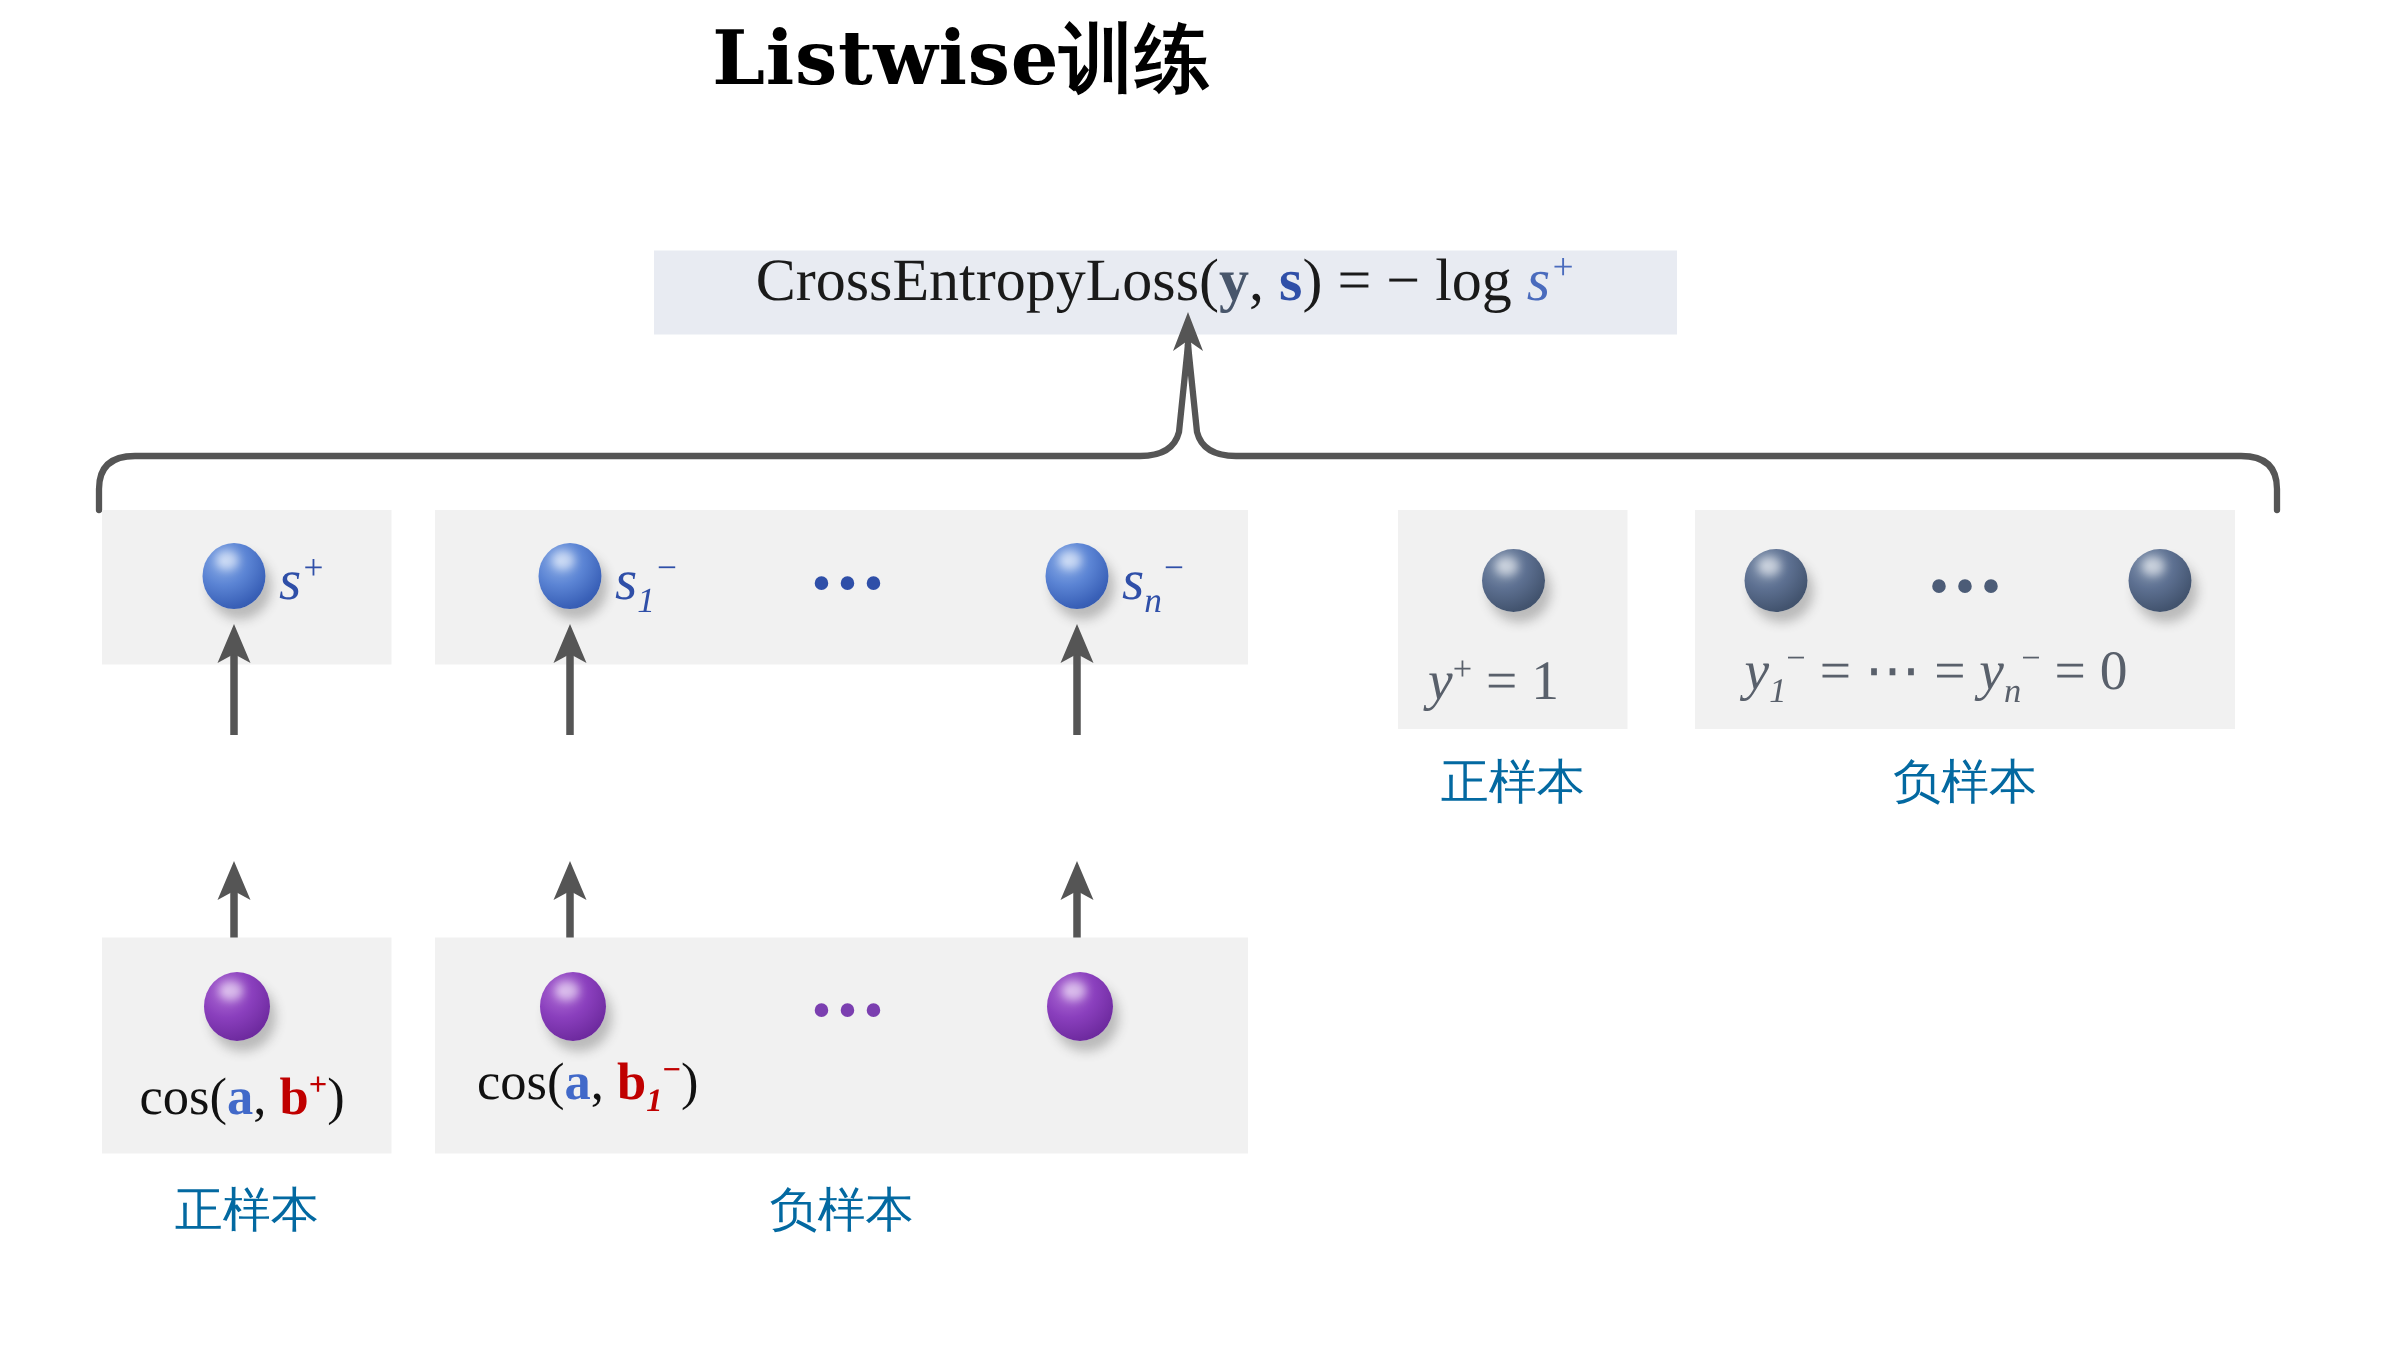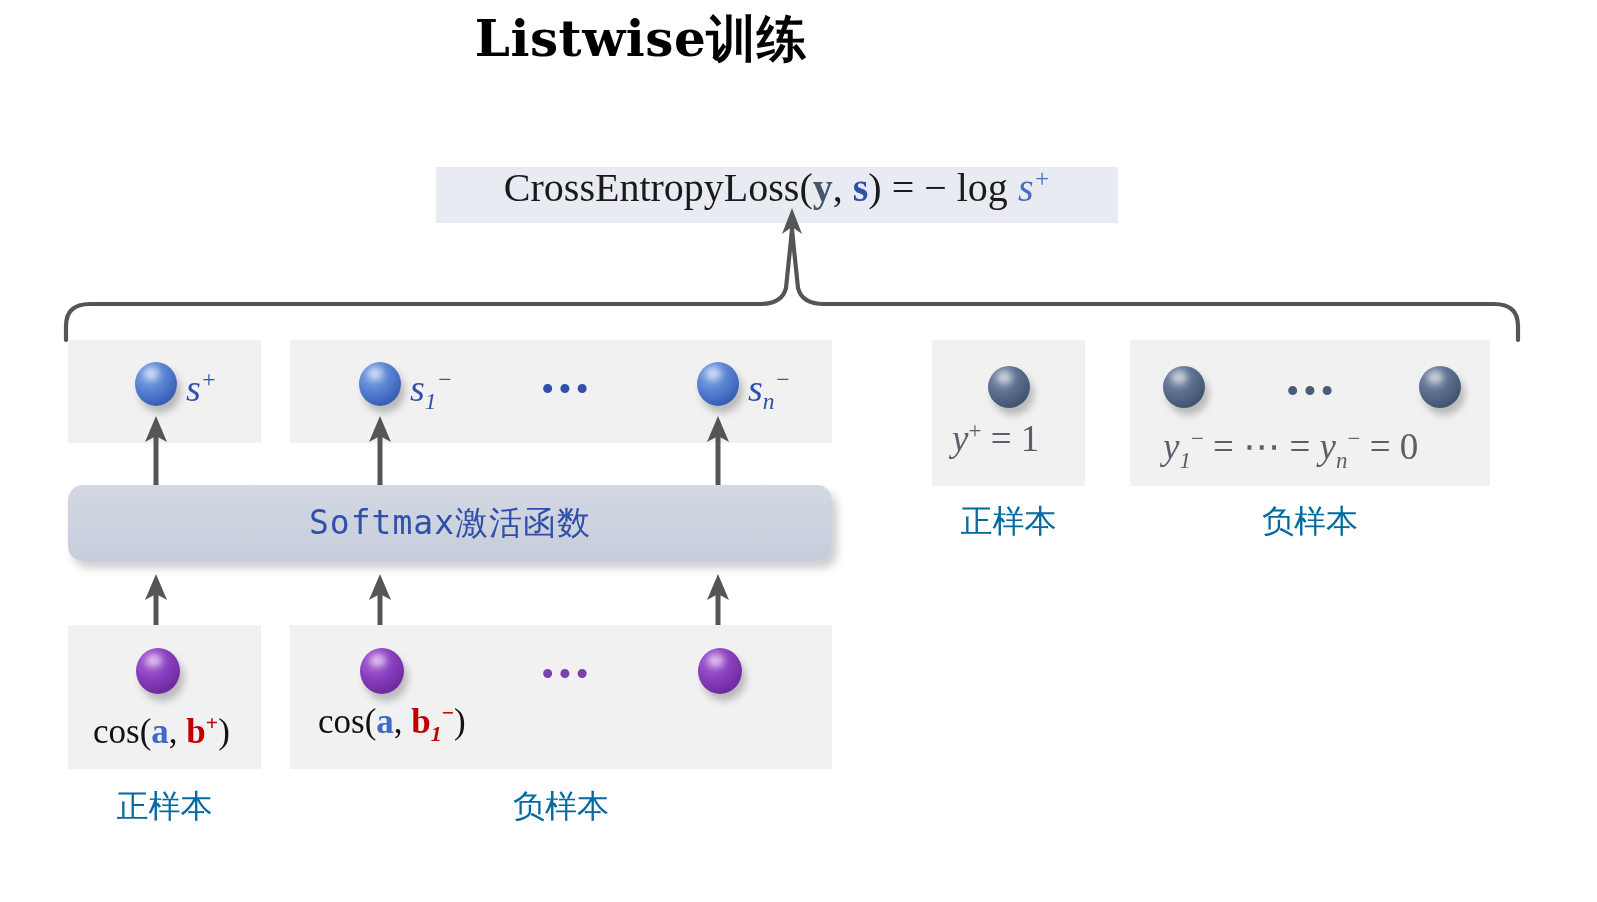--- a/index.html
+++ b/index.html
@@ -231,23 +231,20 @@
   </svg>
   <svg class="uparrow" style="left:362px; top:412px;" width="36" height="78" viewBox="0 0 36 78">
     <line x1="18" y1="78" x2="18" y2="22" stroke="#555555" stroke-width="5"></line>
     <polygon points="18,4 7,30 18,24 29,30" fill="#555555"></polygon>
   </svg>
   <svg class="uparrow" style="left:700px; top:412px;" width="36" height="78" viewBox="0 0 36 78">
     <line x1="18" y1="78" x2="18" y2="22" stroke="#555555" stroke-width="5"></line>
     <polygon points="18,4 7,30 18,24 29,30" fill="#555555"></polygon>
   </svg>
 
-  <div id="softmax-bar">
-    <div id="softmax-text">Softmax激活函数</div>
-  </div>
 
   <svg class="uparrow" style="left:138px; top:570px;" width="36" height="76" viewBox="0 0 36 76">
     <line x1="18" y1="76" x2="18" y2="22" stroke="#555555" stroke-width="5"></line>
     <polygon points="18,4 7,30 18,24 29,30" fill="#555555"></polygon>
   </svg>
   <svg class="uparrow" style="left:362px; top:570px;" width="36" height="76" viewBox="0 0 36 76">
     <line x1="18" y1="76" x2="18" y2="22" stroke="#555555" stroke-width="5"></line>
     <polygon points="18,4 7,30 18,24 29,30" fill="#555555"></polygon>
   </svg>
   <svg class="uparrow" style="left:700px; top:570px;" width="36" height="76" viewBox="0 0 36 76">
@@ -267,21 +264,21 @@
 
   <div class="dots dots-purple" style="left:541px; top:655px;">•••</div>
 
   <div class="sphere sphere-purple" style="left:698px; top:648px; width:44px; height:46px;"></div>
 
   <div class="cn-label" style="left:68px; top:790px; width:193px;">正样本</div>
   <div class="cn-label" style="left:290px; top:790px; width:542px;">负样本</div>
 
   <div class="panel" style="left:932px; top:340px; width:153px; height:146px;"></div>
   <div class="sphere sphere-slate" style="left:988px; top:366px; width:42px; height:42px;"></div>
-  <div class="y-label" style="left:952px; top:420px;"><span class="it">y</span><span class="sup">+</span><span> = </span><span>1</span></div>
+  <div class="y-label" style="left:952px; top:435px;"><span class="it">y</span><span class="sup">+</span><span> = </span><span>1</span></div>
 
   <div class="panel" style="left:1130px; top:340px; width:360px; height:146px;"></div>
   <div class="sphere sphere-slate" style="left:1163px; top:366px; width:42px; height:42px;"></div>
   <div class="dots dots-slate" style="left:1286px; top:372px;">•••</div>
   <div class="sphere sphere-slate" style="left:1419px; top:366px; width:42px; height:42px;"></div>
   <div class="y-label" style="left:1163px; top:428px;"><span class="it">y</span><span class="sub">1</span><span class="sup">−</span><span> = ⋯ = </span><span class="it">y</span><span class="sub">n</span><span class="sup">−</span><span> = </span><span>0</span></div>
 
   <div class="cn-label" style="left:932px; top:505px; width:153px;">正样本</div>
   <div class="cn-label" style="left:1130px; top:505px; width:360px;">负样本</div>
 

